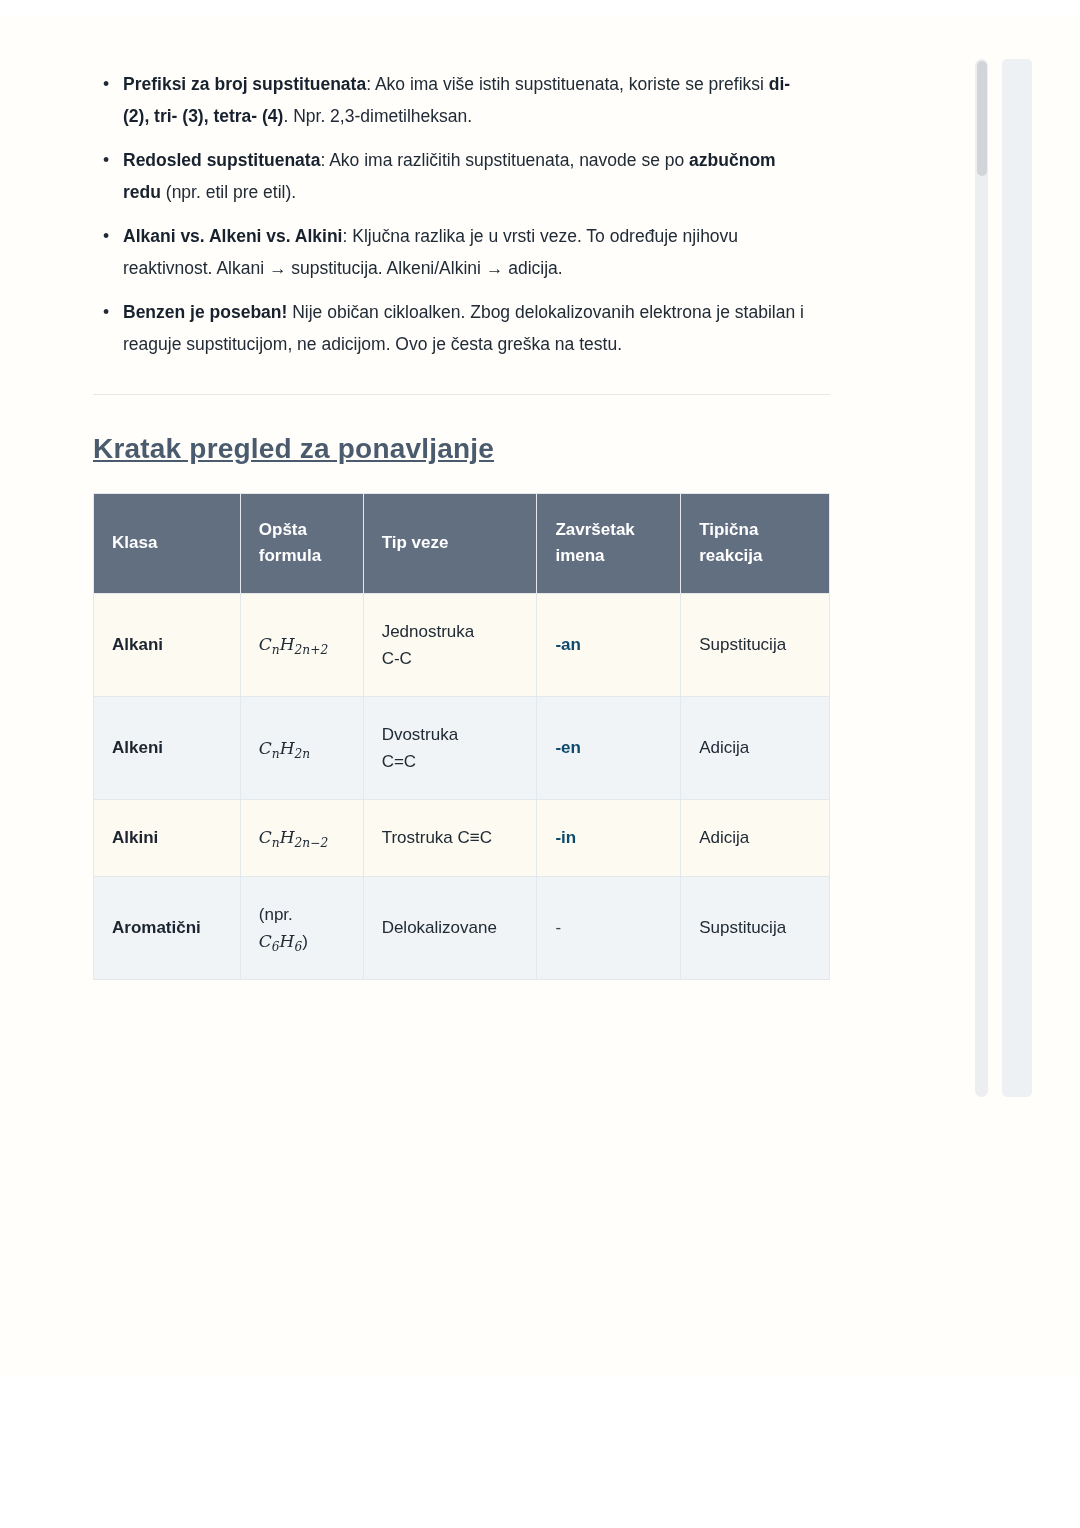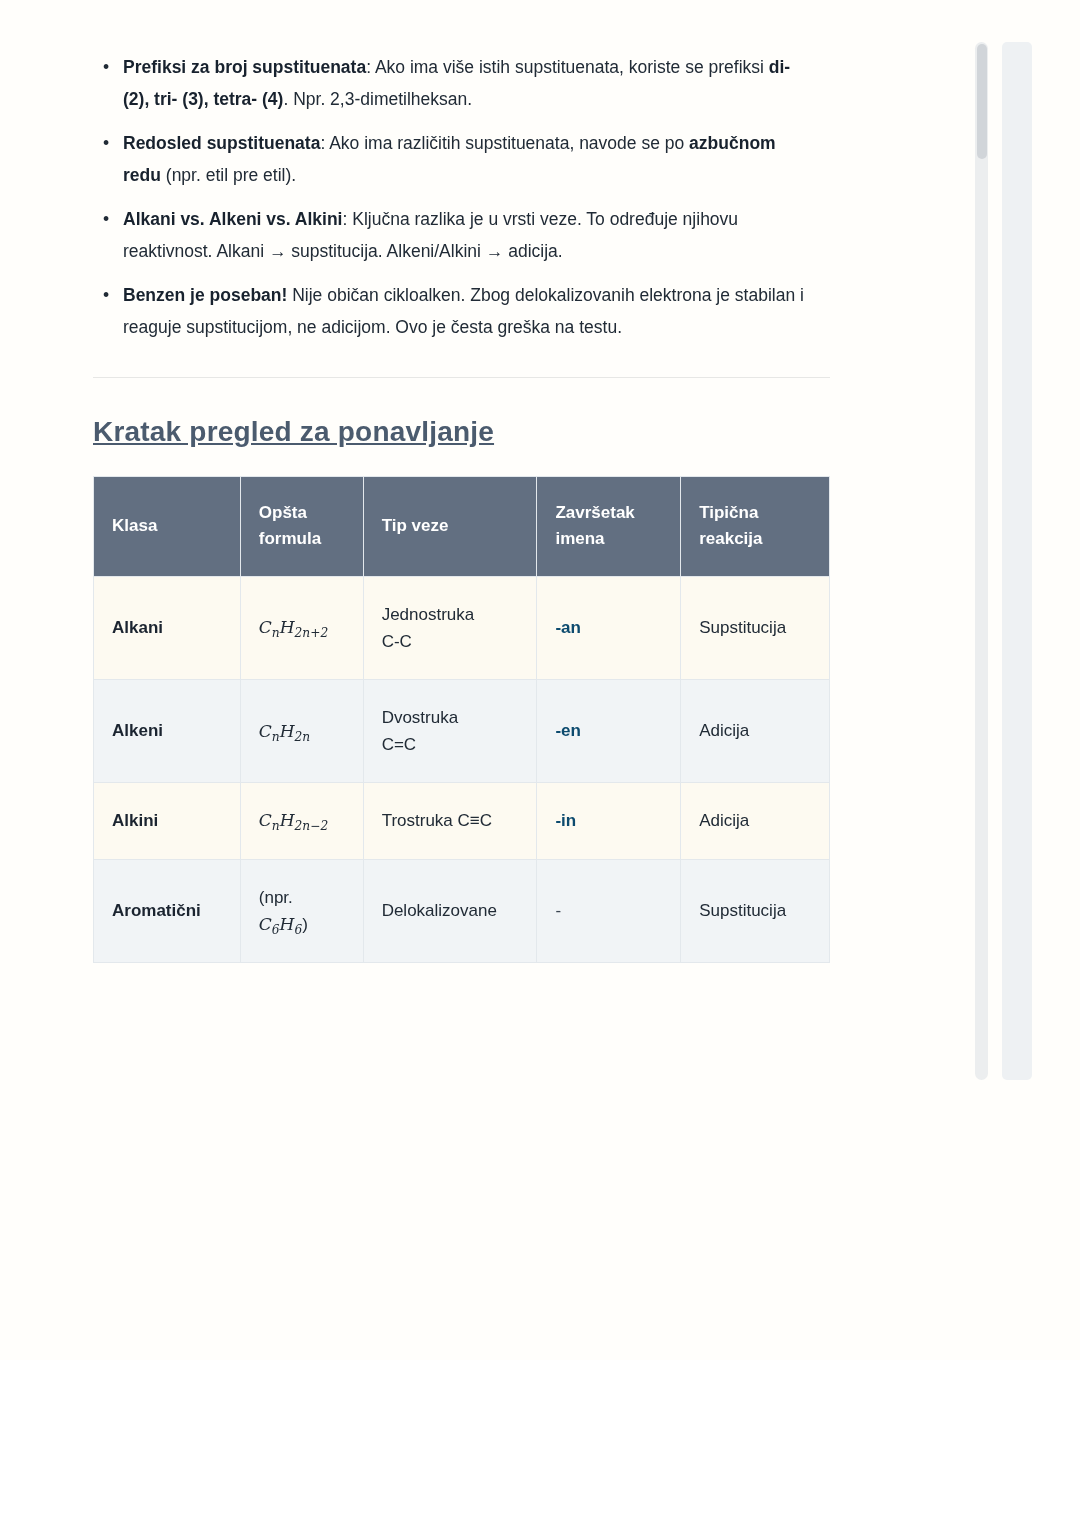--- a/index.html
+++ b/index.html
@@ -7,20 +7,21 @@
   body {
     font-family: "Liberation Sans", sans-serif;
     color: #212b36;
   }
   .screen {
     position: relative;
     width: 1080px;
     height: 1360px;
     background: #fffefb;
     overflow: hidden;
+    margin-top: 17px;
   }
   .content {
     position: absolute;
     left: 93px;
     top: 52px;
     width: 737px;
   }
   
   ul.notes {
     list-style: none;

